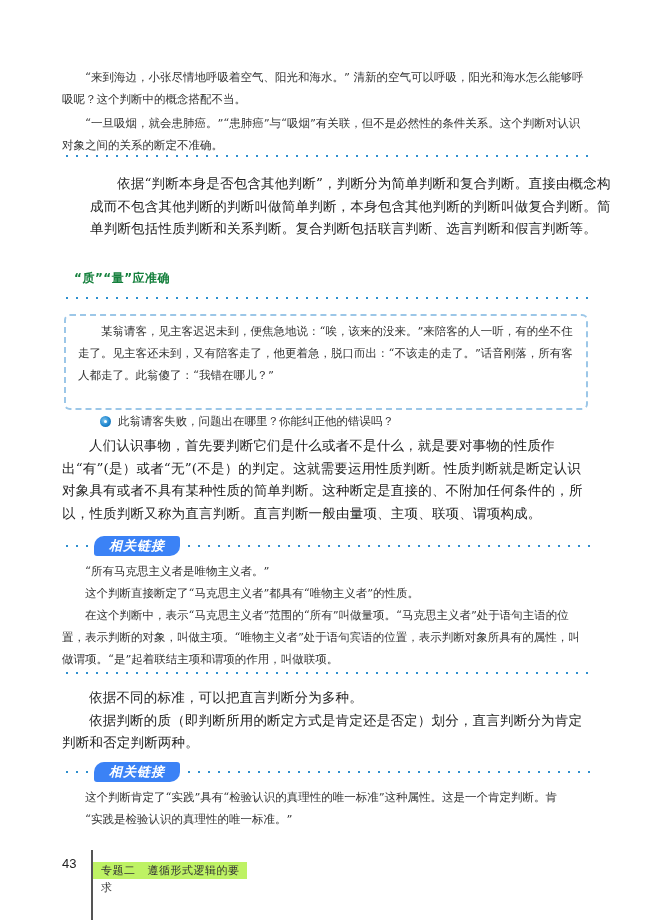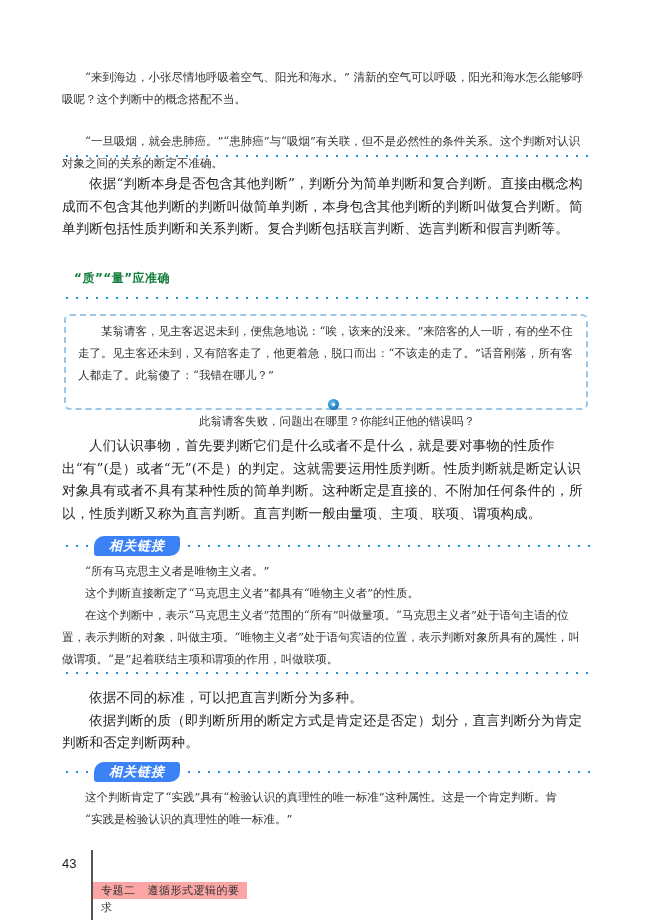--- a/index.html
+++ b/index.html
@@ -17,52 +17,52 @@
     .dots { position: absolute; left: 62px; width: 528px; height: 4px;
             background-image: radial-gradient(circle, #2f8fcf 1.1px, transparent 1.4px);
             background-size: 10px 4px; background-repeat: repeat-x; }
 
     .section-title { position: absolute; left: 74px; top: 270px; font-family: "DejaVu Sans", "Liberation Sans", sans-serif;
                      font-weight: bold; font-size: 12px; color: #15803d; letter-spacing: 0.5px; }
 
     .case-box { position: absolute; left: 64px; top: 314px; width: 524px; height: 96px;
                 border: 2px dashed #9cc7e8; border-radius: 6px; box-sizing: border-box; padding: 4px 12px 0 12px; }
     .case-box .kai { font-size: 11.5px; line-height: 22px; }
-    .question { margin-top: 13px; padding-left: 22px; display: flex; align-items: center; flex-direction: column; }
+    .question { margin-top: 24px; padding-left: 22px; display: flex; align-items: center; }
     .q-icon { width: 11px; height: 11px; border-radius: 50%; background: radial-gradient(circle at 40% 40%, #7fc6ee 0, #1f86cf 55%, #0d5f9d 100%);
               position: relative; margin-right: 7px; flex: none; }
     .q-icon::after { content: ""; position: absolute; left: 4px; top: 4px; width: 3px; height: 3px; border-radius: 50%; background: #fff; }
 
     .link-header { position: absolute; left: 62px; width: 528px; height: 20px; }
     .link-header .dots-left { position: absolute; left: 0; top: 8px; width: 26px; height: 4px;
               background-image: radial-gradient(circle, #2f8fcf 1.1px, transparent 1.4px); background-size: 10px 4px; background-repeat: repeat-x; }
     .link-header .dots-right { position: absolute; left: 122px; right: 0; top: 8px; height: 4px;
               background-image: radial-gradient(circle, #2f8fcf 1.1px, transparent 1.4px); background-size: 10px 4px; background-repeat: repeat-x; }
     .link-pill { position: absolute; left: 32px; top: 0; width: 86px; height: 20px; background: #3b82f6;
                  border-radius: 10px 3px 10px 3px; color: #fff; font-family: "DejaVu Sans", "Liberation Sans", sans-serif;
                  font-style: italic; font-weight: bold; font-size: 13px; line-height: 20px; text-align: center; letter-spacing: 1px; }
 
     .footer-num { position: absolute; left: 62px; top: 856px; font-family: "Liberation Sans", sans-serif; font-size: 13px; color: #222; }
     .footer-bar { position: absolute; left: 91px; top: 850px; width: 2px; height: 70px; background: #555; }
-    .footer-label { position: absolute; left: 93px; top: 882px; width: 154px; height: 17px; background: #fca5a5;
+    .footer-label { position: absolute; left: 93px; top: 862px; width: 154px; height: 17px; background: #bef264;
                     font-family: "DejaVu Sans", "Liberation Sans", sans-serif; font-size: 11px; line-height: 17px; color: #333; padding-left: 8px; box-sizing: border-box; letter-spacing: 0.5px; }
     .footer-label span + span { margin-left: 12px; }
   </style>
 </head>
 <body>
 
 <div class="page">
 
   <div class="block kai" style="top:66px;">
     <p class="indent">“来到海边，小张尽情地呼吸着空气、阳光和海水。” 清新的空气可以呼吸，阳光和海水怎么能够呼吸呢？这个判断中的概念搭配不当。</p>
-    <p class="indent" style="margin-top:20px;">“一旦吸烟，就会患肺癌。”“患肺癌”与“吸烟”有关联，但不是必然性的条件关系。这个判断对认识对象之间的关系的断定不准确。</p>
+    <p class="indent" style="margin-top:2px;">“一旦吸烟，就会患肺癌。”“患肺癌”与“吸烟”有关联，但不是必然性的条件关系。这个判断对认识对象之间的关系的断定不准确。</p>
   </div>
   <div class="dots" style="top:154px;"></div>
 
-  <div class="block song" style="top:172px;">
+  <div class="block song" style="top:172px;margin-left:28px;">
     <p class="indent">依据“判断本身是否包含其他判断”，判断分为简单判断和复合判断。直接由概念构成而不包含其他判断的判断叫做简单判断，本身包含其他判断的判断叫做复合判断。简单判断包括性质判断和关系判断。复合判断包括联言判断、选言判断和假言判断等。</p>
   </div>
 
   <div class="section-title">“质”“量”应准确</div>
   <div class="dots" style="top:296px;"></div>
 
   <div class="case-box">
     <p class="kai indent">某翁请客，见主客迟迟未到，便焦急地说：“唉，该来的没来。”来陪客的人一听，有的坐不住走了。见主客还未到，又有陪客走了，他更着急，脱口而出：“不该走的走了。”话音刚落，所有客人都走了。此翁傻了：“我错在哪儿？”</p>
     <div class="question kai">
       <span class="q-icon"></span>

